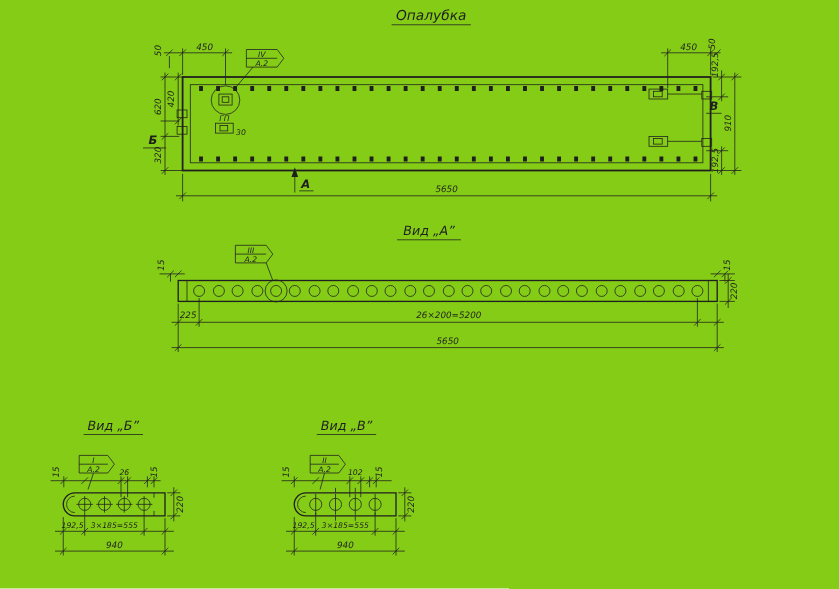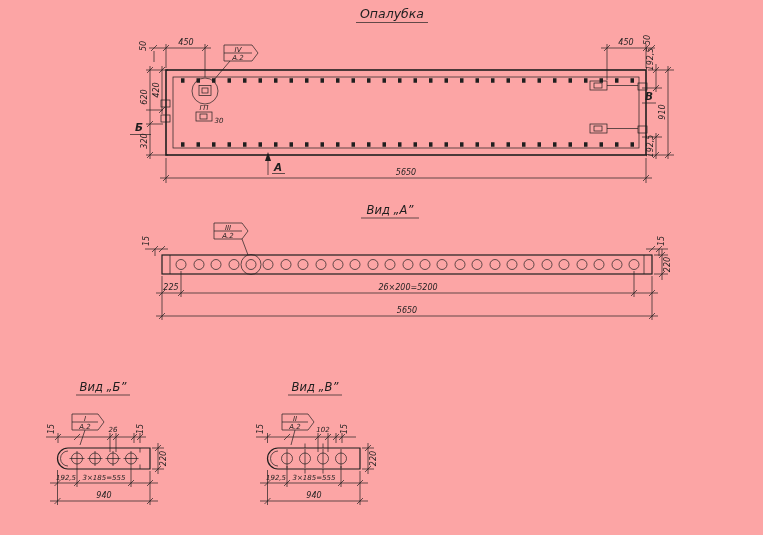--- a/index.html
+++ b/index.html
@@ -1,16 +1,16 @@
 <!DOCTYPE html>
 <html><head>
 <meta charset="utf-8">
 <style>
   html,body{margin:0;padding:0;background:#ffffff;}
-  .page{position:relative;width:763px;height:535px;background:#fca5a5;overflow:hidden;}
+  .page{position:relative;width:763px;height:535px;background:#84cc16;overflow:hidden;}
   svg{display:block;}
   svg text{
     font-family:"DejaVu Sans",sans-serif;
     font-style:italic;
     fill:#1f1f1f;
     text-anchor:middle;
   }
   .thick{stroke:#1f1f1f;stroke-width:1.6;fill:none;}
   .med{stroke:#1f1f1f;stroke-width:1.2;fill:none;}
   .thin{stroke:#1f1f1f;stroke-width:0.7;fill:none;}

